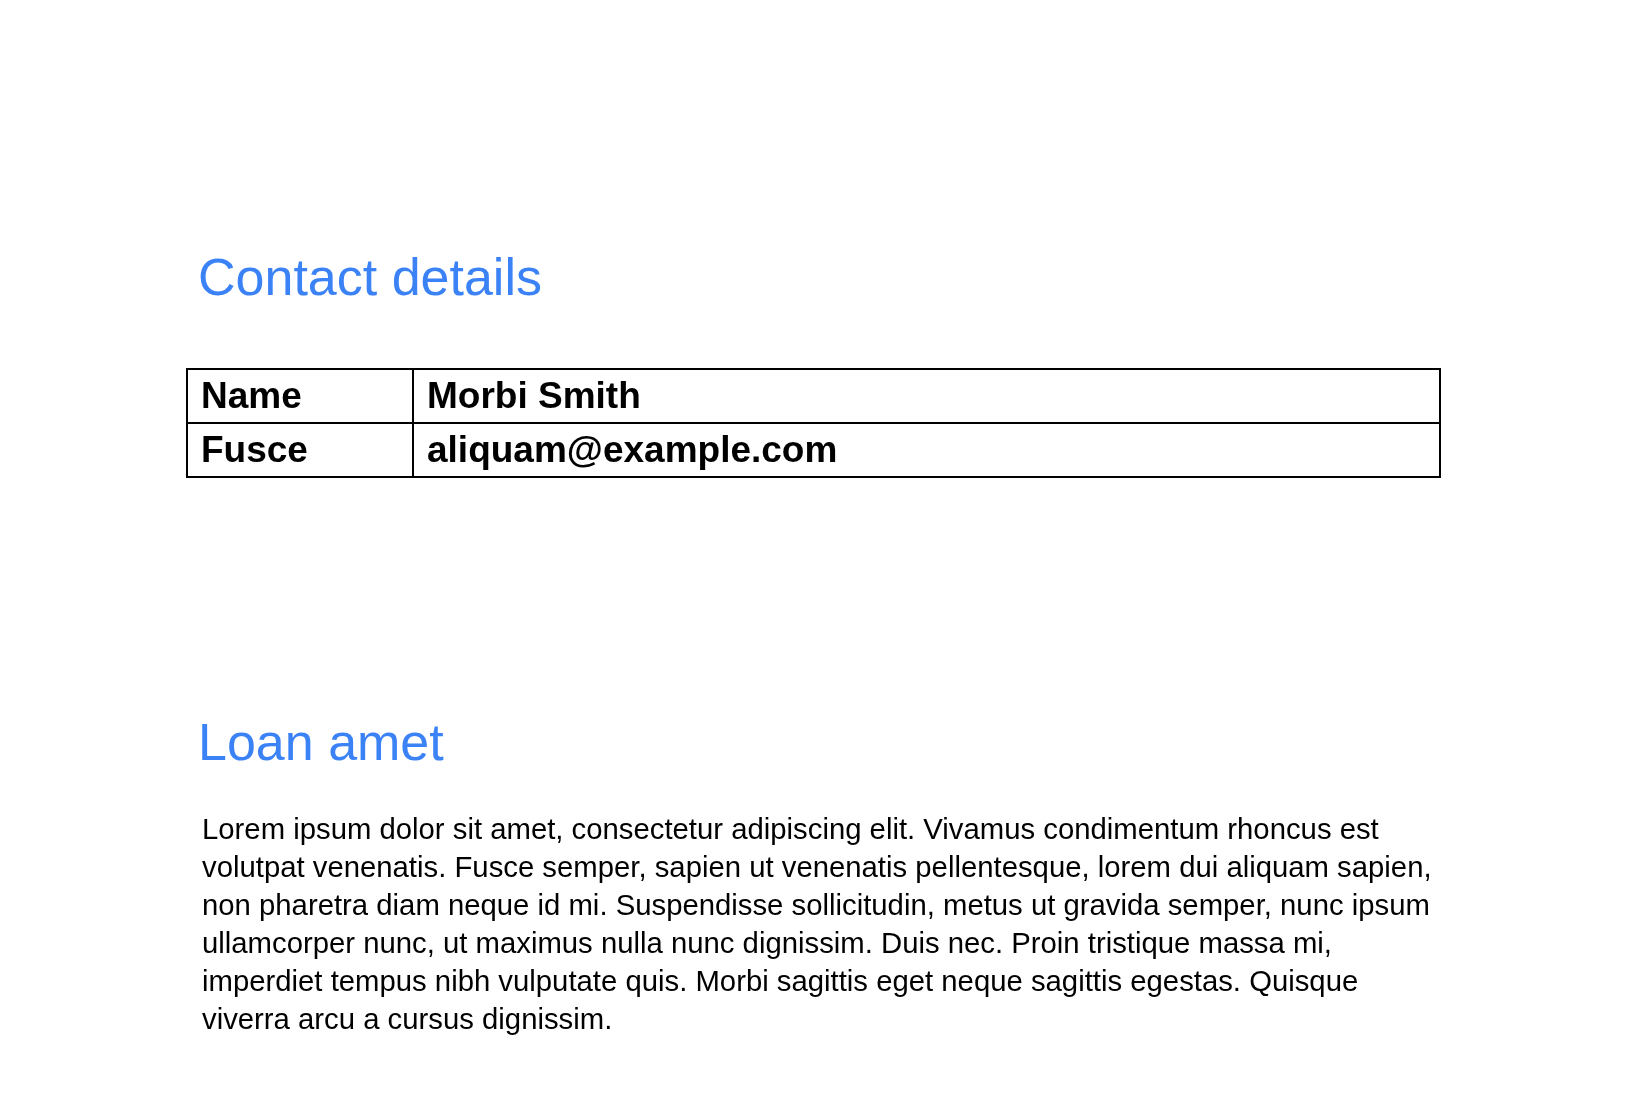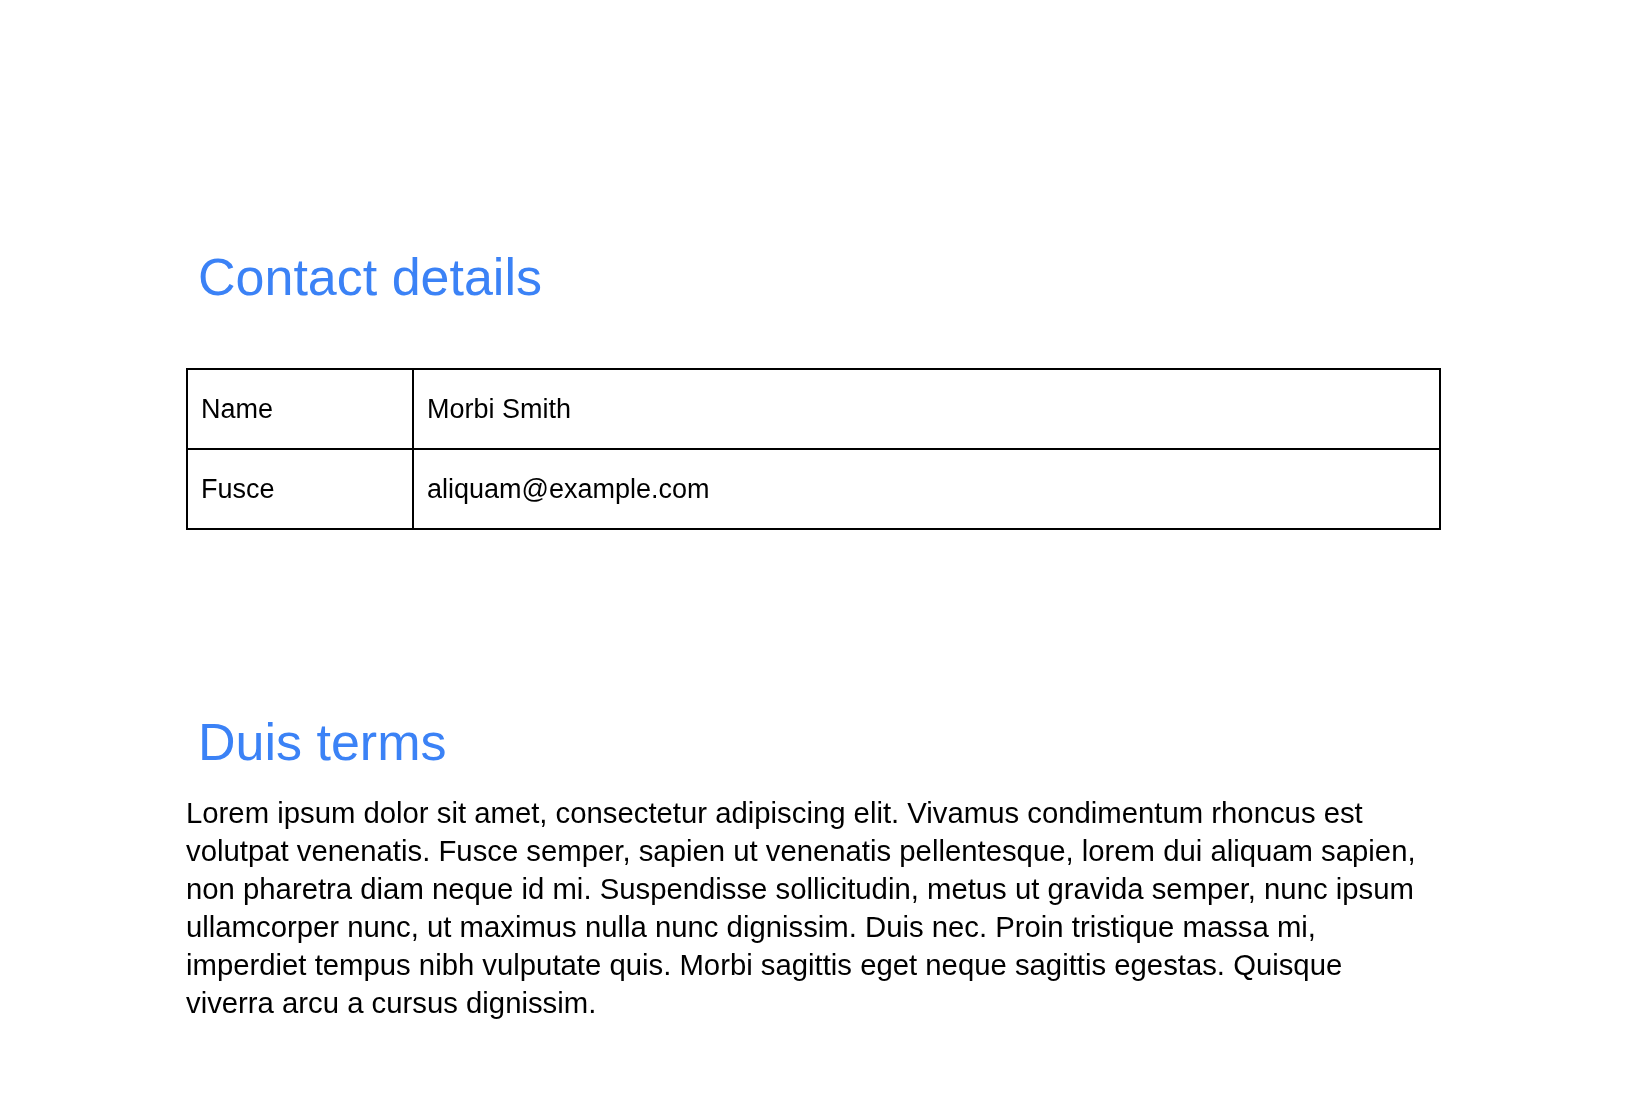--- a/index.html
+++ b/index.html
@@ -38,34 +38,35 @@
     position: absolute;
     left: 186px;
     top: 368px;
     width: 1255px;
     border-collapse: collapse;
     table-layout: fixed;
   }
   .contact-table col.label-col { width: 226px; }
   .contact-table td {
     border: 2.7px solid #000000;
-    font-size: 27px;
+    font-size: 37px;
     line-height: 38px;
-    padding: 20px 13px;
+    padding: 7px 13px;
     vertical-align: middle;
     overflow: hidden;
     white-space: nowrap;
+    font-weight: bold;
   }
 
   .body-paragraph {
     position: absolute;
     left: 186px;
     top: 794px;
     width: 1245px;
-    margin: 0;
+    margin: 16px;
     font-size: 29.3px;
     line-height: 38px;
     color: #000000;
   }
 </style>
 </head>
 <body>
 
 <div class="doc-page">
 
@@ -81,17 +82,17 @@
         <td>Name</td>
         <td>Morbi Smith</td>
       </tr>
       <tr>
         <td>Fusce</td>
         <td>aliquam@example.com</td>
       </tr>
     </tbody>
   </table>
 
-  <h1 class="doc-heading" id="loan-heading">Duis terms</h1>
+  <h1 class="doc-heading" id="loan-heading">Loan amet</h1>
 
   <p class="body-paragraph">Lorem ipsum dolor sit amet, consectetur adipiscing elit. Vivamus condimentum rhoncus est volutpat venenatis. Fusce semper, sapien ut venenatis pellentesque, lorem dui aliquam sapien, non pharetra diam neque id mi. Suspendisse sollicitudin, metus ut gravida semper, nunc ipsum ullamcorper nunc, ut maximus nulla nunc dignissim. Duis nec. Proin tristique massa mi, imperdiet tempus nibh vulputate quis. Morbi sagittis eget neque sagittis egestas. Quisque viverra arcu a cursus dignissim.</p>
 
 </div>
 
 </body></html>

